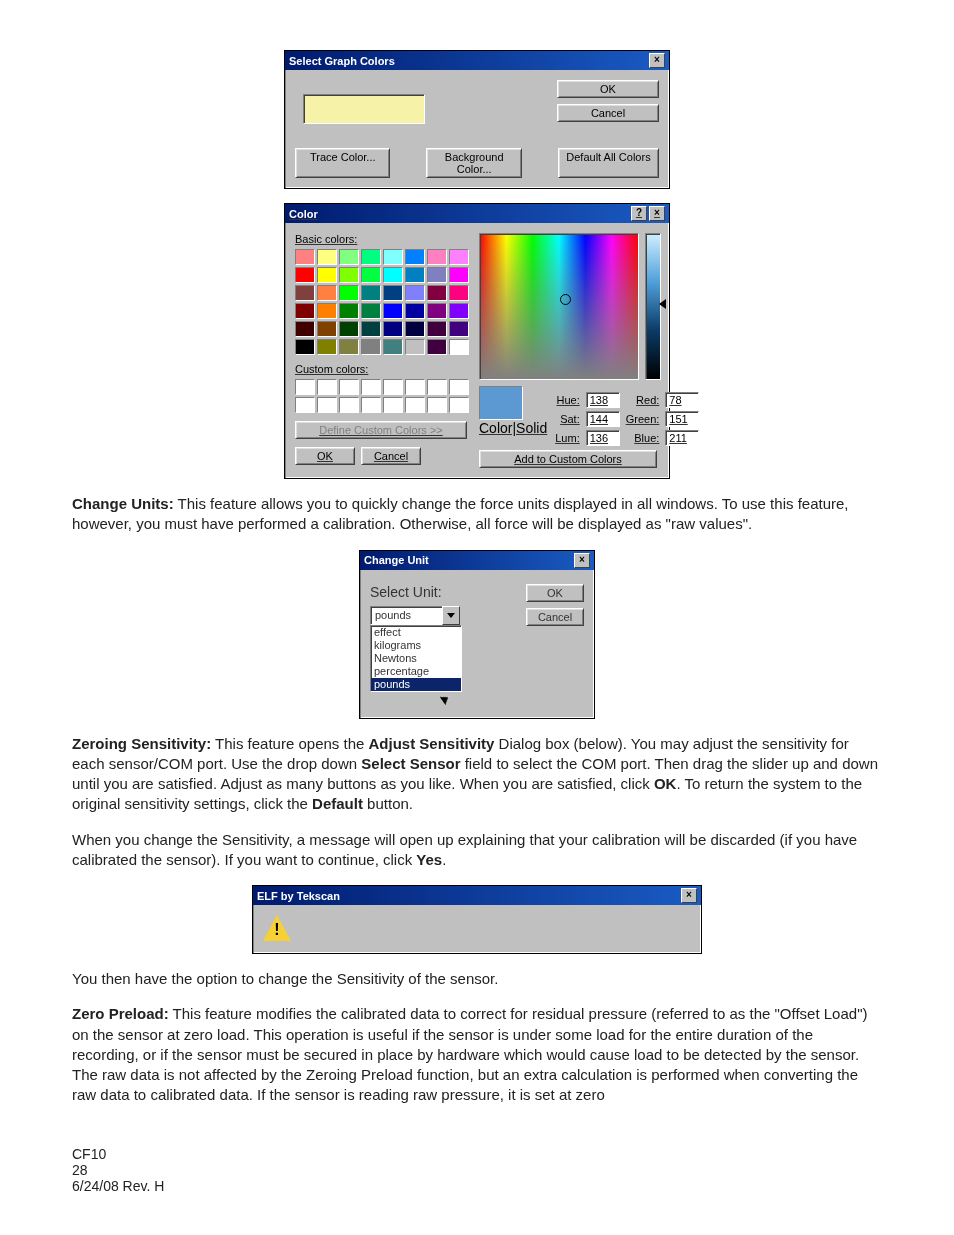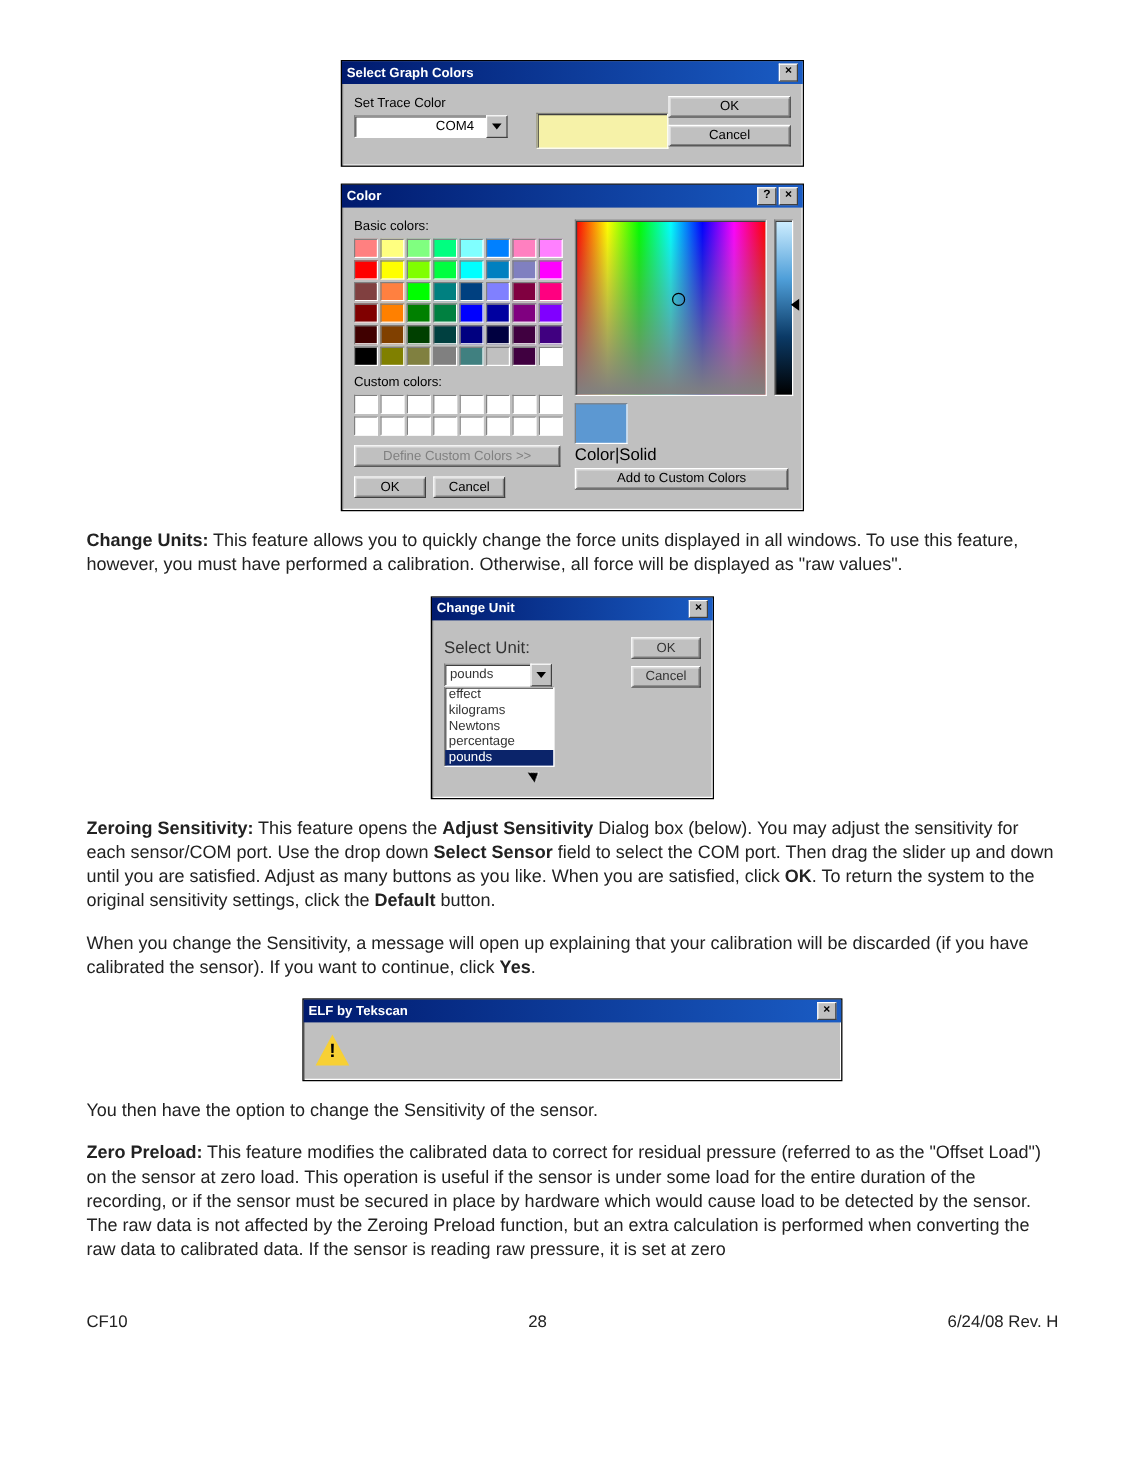--- a/index.html
+++ b/index.html
@@ -114,21 +114,21 @@
     box-shadow: 1px 1px 0 #404040 inset;
     margin-left: 8px;
     margin-top: 14px;
   }
   #dlg-graph .col-right { margin-left: auto; }
   #dlg-graph .col-right .btn3d { width: 100px; margin-bottom: 6px; }
   #dlg-graph .buttons-row { display: flex; gap: 36px; margin-top: 20px; }
   #dlg-graph .buttons-row .btn3d { width: 100px; }
   #dlg-graph .buttons-row .right { margin-left: auto; width: 106px; }
   
-  #dlg-color { width: 384px; }
+  #dlg-color { width: 384px; text-decoration: underline; }
   .color-cols { display: flex; gap: 10px; }
   .color-left { width: 180px; }
   .swatch-grid { display: grid; gap: 2px; margin: 4px 0 8px 0; }
   .swatch-grid.basic { grid-template-columns: repeat(8, 20px); grid-auto-rows: 16px; }
   .swatch-grid.custom { grid-template-columns: repeat(8, 20px); grid-auto-rows: 16px; }
   .sw {
     border: 1px solid #808080;
     border-right-color: #fff;
     border-bottom-color: #fff;
   }
@@ -236,45 +236,44 @@
   #dlg-elf .btnrow { text-align: center; padding: 4px 0 10px 0; }
   #dlg-elf .btnrow .btn3d { width: 64px; display: inline-block; margin: 0 6px; }
   .para { font-size: 15px; line-height: 1.35; color: #222; }
   .bold-lead { font-weight: bold; }
   .page-footer {
     margin-top: 40px;
     display: flex;
     justify-content: space-between;
     font-size: 14px;
     color: #222;
+    flex-direction: column;
   }
 </style>
 </head>
 <body>
 
 <div class="dialog" id="dlg-graph">
   <div class="titlebar">
     <span>Select Graph Colors</span>
     <span class="spacer"></span>
     <span class="tb-btn">×</span>
   </div>
   <div class="win-body">
     <div class="row1">
-      <div class="col-left">
-        <div style="margin-bottom:4px;">Set Trace Color</div>
-        <div class="combo" style="width:128px;">
-          <div class="valuebox" style="text-align:right; padding-right:10px;">COM4</div>
-          <div class="arrow"></div>
-        </div>
-      </div>
       <div class="swatch"></div>
       <div class="col-right">
         <div class="btn3d">OK</div>
         <div class="btn3d">Cancel</div>
       </div>
+    </div>
+    <div class="buttons-row">
+      <div class="btn3d">Trace Color...</div>
+      <div class="btn3d">Background Color...</div>
+      <div class="btn3d right">Default All Colors</div>
     </div>
   </div>
 </div>
 
 <div class="dialog" id="dlg-color">
   <div class="titlebar">
     <span>Color</span>
     <span class="spacer"></span>
     <span class="tb-btn">?</span>
     <span class="tb-btn">×</span>
@@ -366,20 +365,34 @@
           <div style="display:flex;">
             <div class="lum-strip"></div>
             <div class="lum-arrow"></div>
           </div>
         </div>
         <div style="display:flex; gap:8px; margin-top:6px;">
           <div>
             <div class="solid-preview"></div>
             <div style="font-size:14px; text-align:center;">Color|Solid</div>
           </div>
+          <div class="hsv-grid">
+            <label>Hue:</label>
+            <input class="input3d" value="138" style="">
+            <label>Red:</label>
+            <input class="input3d" value="78" style="">
+            <label>Sat:</label>
+            <input class="input3d" value="144" style="">
+            <label>Green:</label>
+            <input class="input3d" value="151" style="">
+            <label>Lum:</label>
+            <input class="input3d" value="136" style="">
+            <label>Blue:</label>
+            <input class="input3d" value="211" style="">
+          </div>
         </div>
         <div class="btn3d addcustom">Add to Custom Colors</div>
       </div>
     </div>
   </div>
 </div>
 
 <p class="para">
   <span class="bold-lead">Change Units:</span>
   <span>This feature allows you to quickly change the force units displayed in all windows. To use this feature, however, you must have performed a calibration. Otherwise, all force will be displayed as "raw values".</span>

